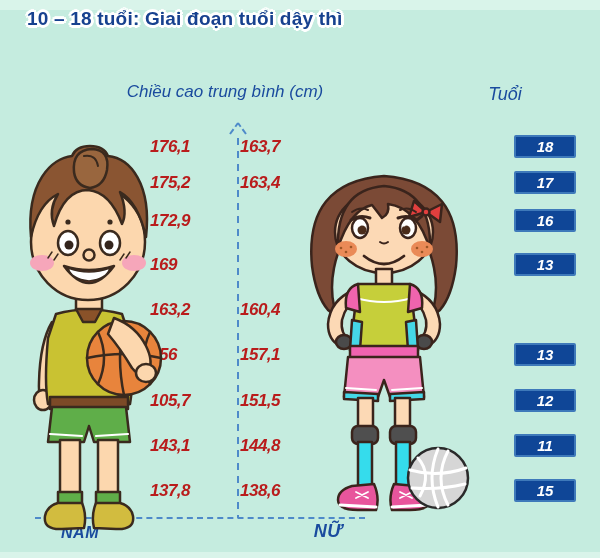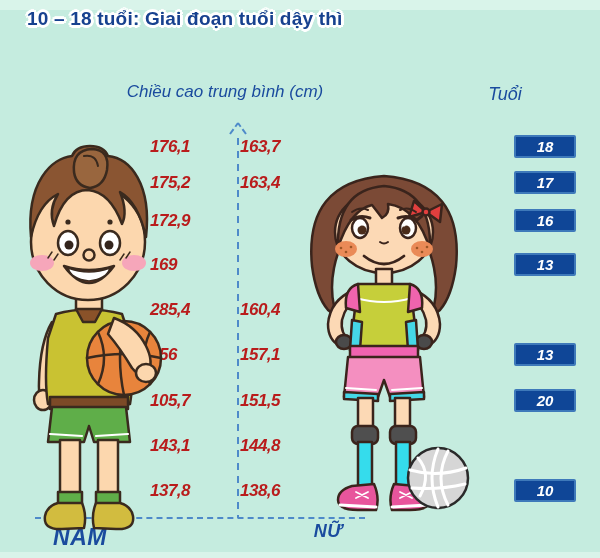--- a/index.html
+++ b/index.html
@@ -36,21 +36,21 @@
     background:#0f4697;border:2px solid #3e79ba;border-radius:2px;
     box-sizing:border-box;text-align:center;line-height:19px;
     font-size:15px;font-weight:bold;font-style:italic;color:#ffffff;margin-left:36px;
   }
   .dash-h{
     position:absolute;left:35px;top:517px;width:330px;height:0;
     border-top:2px dashed #4e8ac9;
   }
   .lbl-male{
     position:absolute;left:40px;top:524px;width:80px;text-align:center;
-    font-size:23px;font-weight:bold;font-style:italic;color:#1a4b9e;letter-spacing:.5px;
+    font-size:16px;font-weight:bold;font-style:italic;color:#1a4b9e;letter-spacing:.5px;
   }
   .lbl-female{
     position:absolute;left:300px;top:521px;width:56px;text-align:center;
     font-size:18px;font-weight:bold;font-style:italic;color:#1a4b9e;letter-spacing:.5px;
   }
   .abs{position:absolute;}
 </style>
 </head>
 <body>
 
@@ -81,41 +81,42 @@
   </div>
   <div class="row" style="top:209px;">
     <span class="val male">172,9</span>
     <span class="pill">16</span>
   </div>
   <div class="row" style="top:253px;">
     <span class="val male">169</span>
     <span class="pill">13</span>
   </div>
   <div class="row" style="top:298px;">
-    <span class="val male">285,4</span>
+    <span class="val male">163,2</span>
     <span class="val female">160,4</span>
   </div>
   <div class="row" style="top:343px;padding-left:35px;">
     <span class="val male">156</span>
     <span class="val female">157,1</span>
     <span class="pill">13</span>
   </div>
   <div class="row" style="top:389px;">
     <span class="val male">105,7</span>
     <span class="val female">151,5</span>
-    <span class="pill">20</span>
+    <span class="pill">12</span>
   </div>
   <div class="row" style="top:434px;">
     <span class="val male">143,1</span>
     <span class="val female">144,8</span>
+    <span class="pill">11</span>
   </div>
   <div class="row" style="top:479px;">
     <span class="val male">137,8</span>
     <span class="val female">138,6</span>
-    <span class="pill">10</span>
+    <span class="pill">15</span>
   </div>
 
   <div class="dash-h"></div>
   <div class="lbl-male">NAM</div>
   <div class="lbl-female">NỮ</div>
 
   <svg class="abs" style="left:12px;top:142px;" width="155" height="392" viewBox="0 0 155 392">
     <g stroke="#3a2a1e" stroke-width="2.5" stroke-linejoin="round" stroke-linecap="round">
 
       <path d="M40,180 Q28,200 27,240 Q26,258 34,262 Q44,264 44,246 Q44,215 54,190 Z" fill="#fcd7ae"></path>

